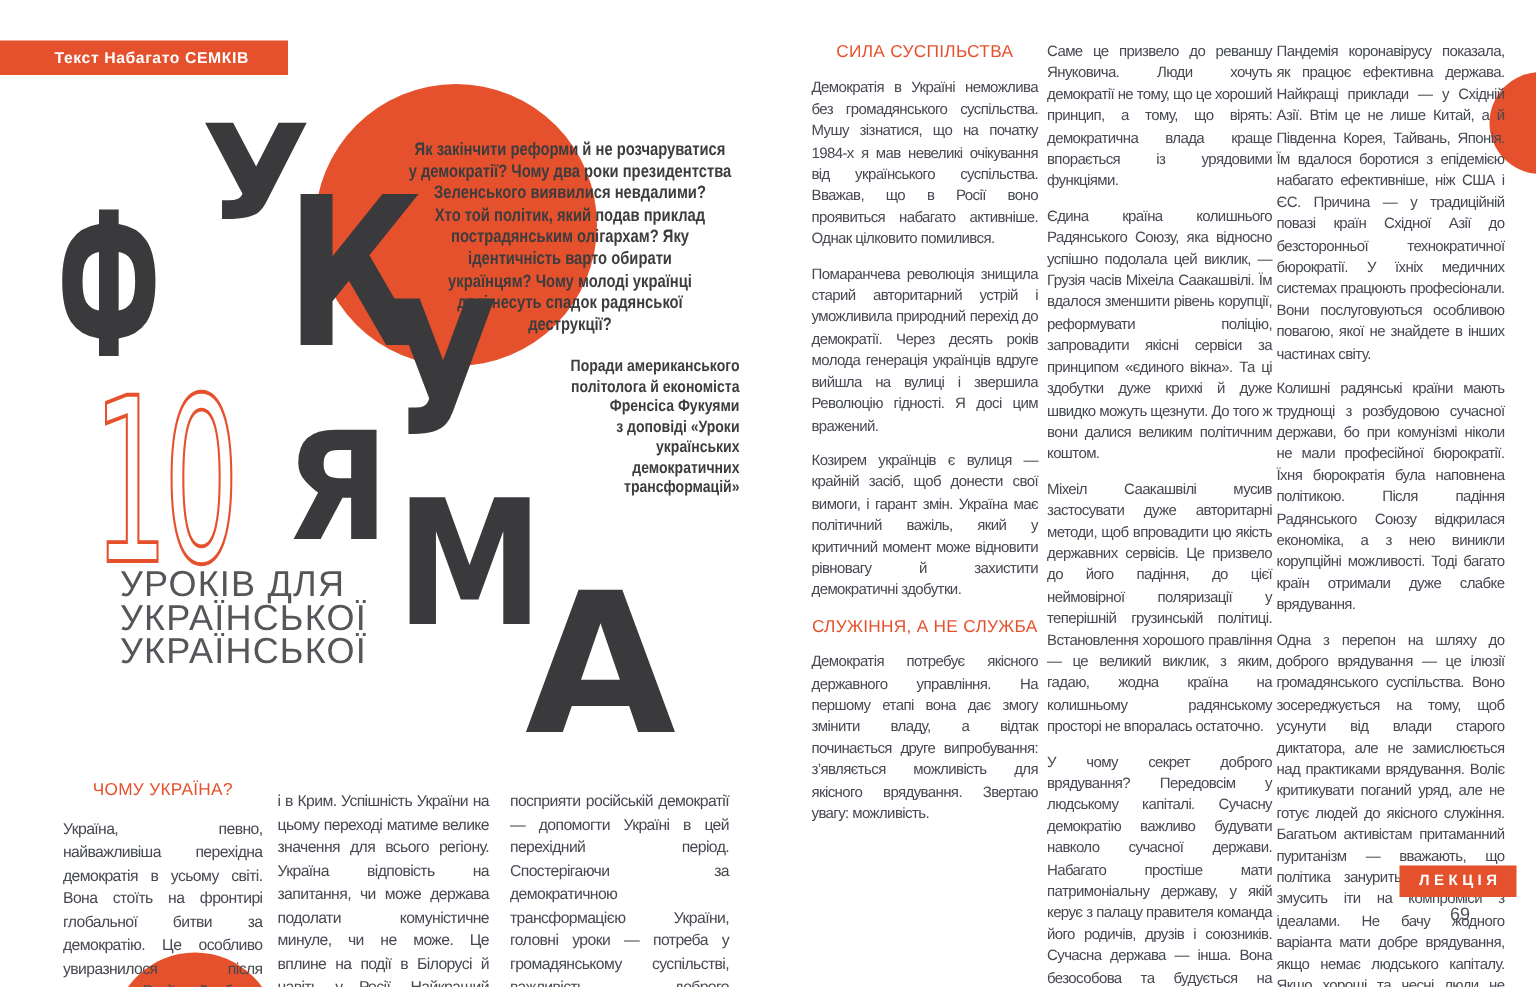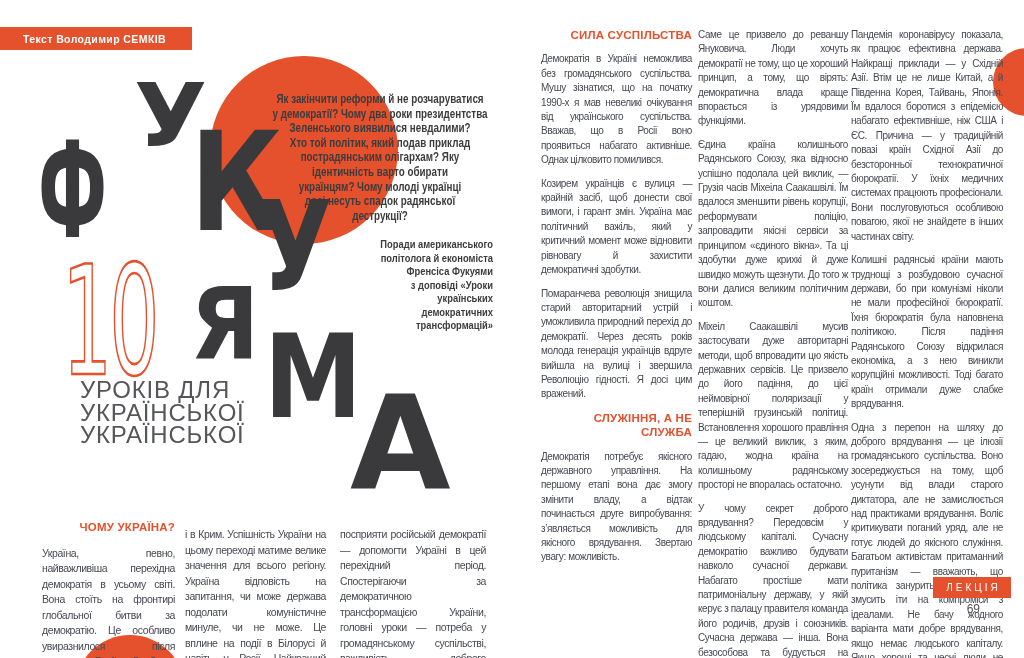--- a/index.html
+++ b/index.html
@@ -54,49 +54,49 @@
   }
   .deck{
     position:absolute;left:317px;top:238px;width:176px;text-align:right;
     color:#3C3C3E;font-size:11px;font-weight:bold;line-height:13.5px;
     transform:scaleX(.85);transform-origin:right top;z-index:4;
   }
   
   .col{position:absolute;color:var(--body);font-size:10px;line-height:14.4px;
        letter-spacing:-.4px;text-align:justify;}
   .col p{margin:0 0 9px 0;}
-  .heading{color:var(--accent);font-weight:bold;font-size:11.5px;letter-spacing:.2px;
-           margin:0 0 10px 0;text-align:right;}
+  .heading{color:var(--accent);font-weight:normal;font-size:11.5px;letter-spacing:.2px;
+           margin:0 0 10px 0;text-align:center;}
   .heading.mid{margin-top:4px;}
   .colL1{left:42px;top:520px;width:133px;font-size:10.5px;line-height:15.5px;}
   .colL2{left:185px;top:527px;width:141px;font-size:10.5px;line-height:15.5px;}
   .colL3{left:340px;top:527px;width:146px;font-size:10.5px;line-height:15.5px;}
   .colR1{left:541px;top:28px;width:151px;}
   .colR2{left:698px;top:28px;width:150px;}
   .colR3{left:851px;top:28px;width:152px;}
   .page-num{position:absolute;color:#515155;font-size:12px;}
   .page-num-left{left:45px;top:664px;}
   .page-num-right{left:940px;top:602px;width:40px;text-align:right;}
   .lecture-badge{
     position:absolute;left:933px;top:577px;width:78px;height:21px;background:var(--accent);
-    color:#fff;font-size:10px;font-weight:normal;letter-spacing:3px;
+    color:#fff;font-size:10px;font-weight:bold;letter-spacing:3px;
     display:flex;align-items:center;justify-content:center;padding-left:3px;box-sizing:border-box;z-index:5;
   }
 </style>
 </head>
 <body>
 
 <div class="canvas">
 
   <div class="circle circle-main"></div>
   <div class="circle circle-topright"></div>
   <div class="circle circle-bottom"></div>
 
   <div class="byline-bar">
-    <span>Текст Володимир СЕМКІВ</span>
+    <span>Текст Набагато СЕМКІВ</span>
   </div>
 
   <span class="tl tl0">Ф</span>
   <span class="tl tl1">У</span>
   <span class="tl tl2">К</span>
   <span class="tl tl3">У</span>
   <span class="tl tl4">Я</span>
   <span class="tl tl5">М</span>
   <span class="tl tl6">А</span>
 
@@ -136,23 +136,23 @@
   </div>
   <div class="col colL2">
     <p>і в Крим. Успішність України на цьому переході матиме велике значення для всього регіону. Україна відповість на запитання, чи може держава подолати комуністичне минуле, чи не може. Це вплине на події в Білорусі й навіть у Росії. Найкращий спосіб</p>
   </div>
   <div class="col colL3">
     <p>посприяти російській демократії — допомогти Україні в цей перехідний період. Спостерігаючи за демократичною трансформацією України, головні уроки — потреба у громадянському суспільстві, важливість доброго врядування, боротьба з корупцією.</p>
   </div>
 
   <div class="col colR1">
     <div class="heading">СИЛА СУСПІЛЬСТВА</div>
-    <p>Демократія в Україні неможлива без громадянського суспільства. Мушу зізнатися, що на початку 1990-х я мав невеликі очікування від українського суспільства. Вважав, що в Росії воно проявиться набагато активніше. Однак цілковито помилився.</p>
+    <p>Демократія в Україні неможлива без громадянського суспільства. Мушу зізнатися, що на початку 1984-х я мав невеликі очікування від українського суспільства. Вважав, що в Росії воно проявиться набагато активніше. Однак цілковито помилився.</p>
+    <p>Помаранчева революція знищила старий авторитарний устрій і уможливила природний перехід до демократії. Через десять років молода генерація українців вдруге вийшла на вулиці і звершила Революцію гідності. Я досі цим вражений.</p>
     <p>Козирем українців є вулиця — крайній засіб, щоб донести свої вимоги, і гарант змін. Україна має політичний важіль, який у критичний момент може відновити рівновагу й захистити демократичні здобутки.</p>
-    <p>Помаранчева революція знищила старий авторитарний устрій і уможливила природний перехід до демократії. Через десять років молода генерація українців вдруге вийшла на вулиці і звершила Революцію гідності. Я досі цим вражений.</p>
     <div class="heading mid">СЛУЖІННЯ, А НЕ СЛУЖБА</div>
     <p>Демократія потребує якісного державного управління. На першому етапі вона дає змогу змінити владу, а відтак починається друге випробування: з’являється можливість для якісного врядування. Звертаю увагу: можливість.</p>
 
   </div>
   <div class="col colR2">
     <p>Саме це призвело до реваншу Януковича. Люди хочуть демократії не тому, що це хороший принцип, а тому, що вірять: демократична влада краще впорається із урядовими функціями.</p>
     <p>Єдина країна колишнього Радянського Союзу, яка відносно успішно подолала цей виклик, — Грузія часів Міхеіла Саакашвілі. Їм вдалося зменшити рівень корупції, реформувати поліцію, запровадити якісні сервіси за принципом «єдиного вікна». Та ці здобутки дуже крихкі й дуже швидко можуть щезнути. До того ж вони далися великим політичним коштом.</p>
     <p>Міхеіл Саакашвілі мусив застосувати дуже авторитарні методи, щоб впровадити цю якість державних сервісів. Це призвело до його падіння, до цієї неймовірної поляризації у теперішній грузинській політиці. Встановлення хорошого правління — це великий виклик, з яким, гадаю, жодна країна на колишньому радянському просторі не впоралась остаточно.</p>
     <p>У чому секрет доброго врядування? Передовсім у людському капіталі. Сучасну демократію важливо будувати навколо сучасної держави. Набагато простіше мати патримоніальну державу, у якій керує з палацу правителя команда його родичів, друзів і союзників. Сучасна держава — інша. Вона безособова та будується на спільноті громадян, а не на персональних зв’язках чи уподобаннях. Ступити на шлях демократії — доволі просто. Наприклад, провести чесні вибори. Однак набагато складніше перейти від патримоніальної держави до сучасної. Це вдається не багатьом.</p>
   </div>

